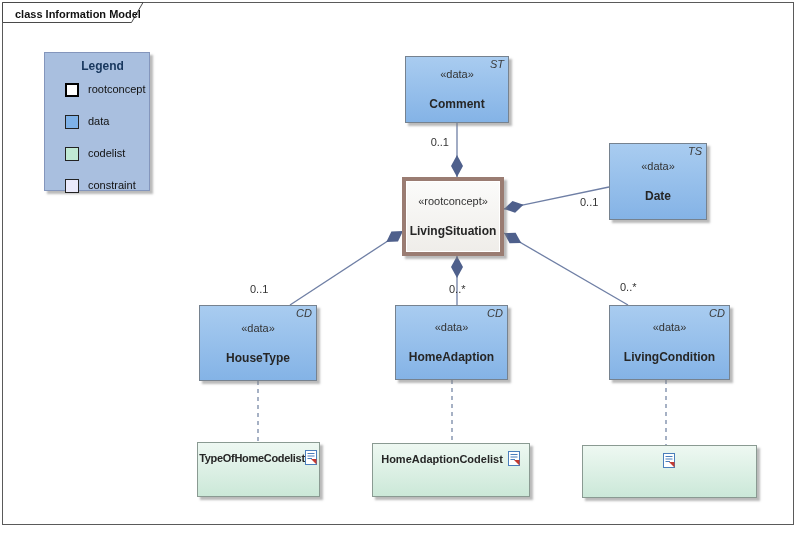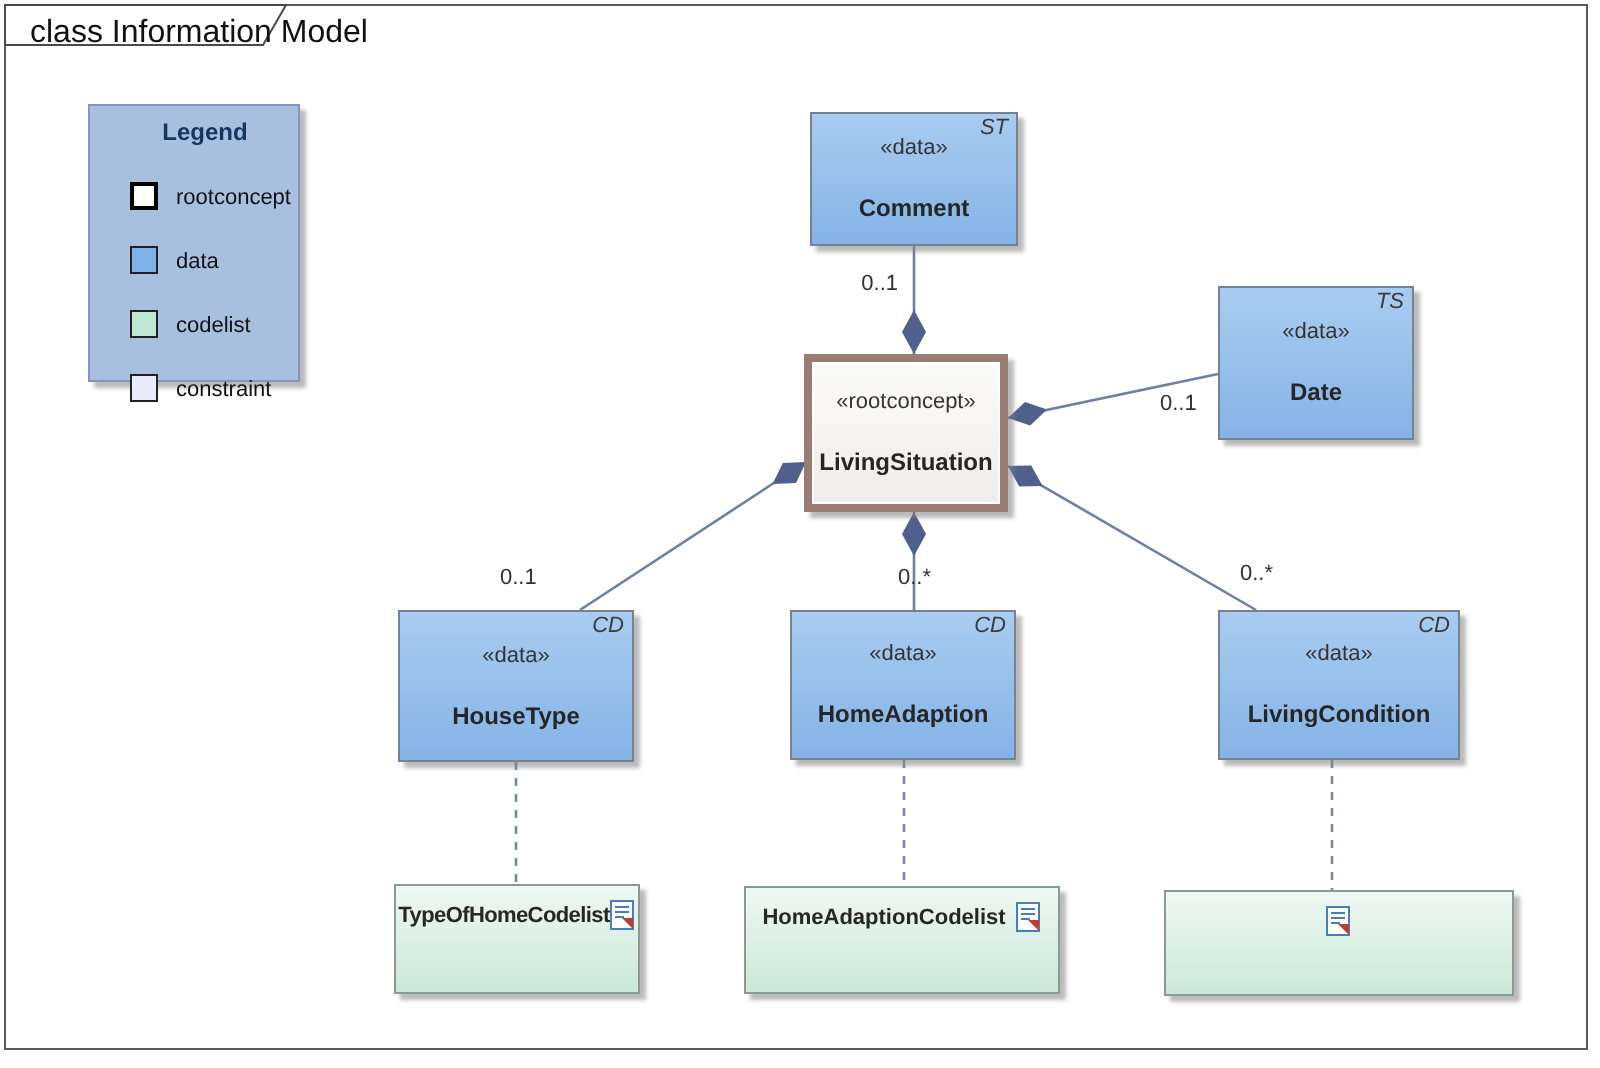--- a/index.html
+++ b/index.html
@@ -7,21 +7,21 @@
     width:800px;height:534px;position:relative;background:#ffffff;
     font-family:"Liberation Sans",sans-serif;overflow:hidden;
     -webkit-font-smoothing:antialiased;
   }
   .frame{
     position:absolute;left:2px;top:2px;width:790px;height:521px;
     border:1px solid #5a5a5a;background:#ffffff;
   }
   .frame-tab{position:absolute;left:2px;top:2px;width:150px;height:23px;}
   .frame-tab-label{
-    position:absolute;left:13px;top:6px;font-size:16px;font-weight:normal;color:#111;
+    position:absolute;left:13px;top:6px;font-size:11px;font-weight:bold;color:#111;
     white-space:nowrap;
     text-align:center;
   }
   svg.overlay{position:absolute;left:0;top:0;width:800px;height:534px;}
 
   
   .node{
     position:absolute;box-sizing:border-box;display:flex;flex-direction:column;
     align-items:center;justify-content:center;gap:16px;
     box-shadow:3px 3px 2px rgba(130,130,130,.55);
@@ -53,21 +53,21 @@
   .legend{
     position:absolute;left:44px;top:52px;width:106px;height:139px;
     border:1px solid #8496bc;box-sizing:border-box;
     box-shadow:3px 3px 2px rgba(130,130,130,.55);
     padding:6px 0 0 20px;
   }
   .legend-title{
     font-size:12px;font-weight:bold;color:#17365d;text-align:center;
     margin:0 9px 7px 0;
   }
-  .legend-row{display:flex;align-items:flex-end;gap:9px;height:22px;margin-top:10px;}
+  .legend-row{display:flex;align-items:flex-start;gap:9px;height:22px;margin-top:10px;}
   .legend-swatch{
     width:14px;height:14px;box-sizing:border-box;border:1px solid #222;flex:0 0 auto;
   }
   .legend-swatch.thick{border:2.5px solid #000;}
   .legend-label{font-size:11px;color:#111;}
 
   .mult{
     position:absolute;font-size:11px;color:#333;white-space:nowrap;
   }
 </style>

